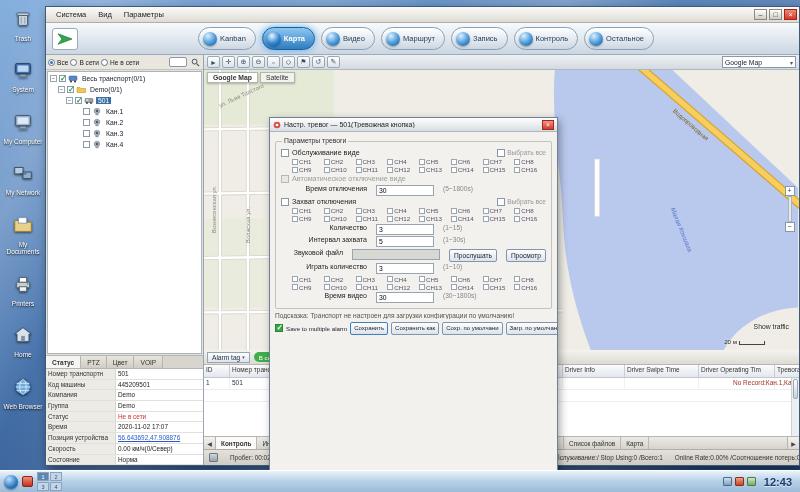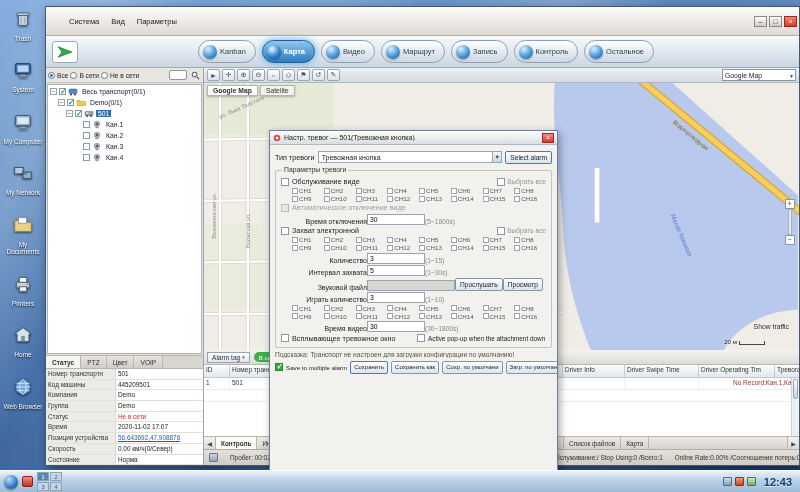--- a/index.html
+++ b/index.html
@@ -11,21 +11,21 @@
         rgba(255,255,255,.1) 80%, rgba(255,255,255,0) 90%),
       linear-gradient(160deg,#84aede 0%,#4a76ae 45%,#2e548c 75%,#223f6e 100%);}
   
   #desktop-icons{position:absolute;left:2px;top:8px;width:42px;display:flex;flex-direction:column;gap:17px;z-index:1}
   .d-icon{display:flex;flex-direction:column;align-items:center;cursor:pointer}
   .d-icon svg{width:22px;height:22px;filter:drop-shadow(0 1px 1px rgba(0,0,0,.55))}
   .d-icon .lbl{font-size:6.5px;color:#fff;text-align:center;text-shadow:0 1px 2px #000;line-height:1.15;margin-top:1px}
   
   #app{position:absolute;left:45px;top:6px;width:755px;height:460px;background:#d6d2ca;border:1px solid #3f5a77;
        box-shadow:3px 4px 10px rgba(0,0,0,.45);display:flex;flex-direction:column;z-index:2}
-  .menubar{height:29px;background:linear-gradient(#fbfbfa,#dedbd3);border-bottom:1px solid #b2aea6;display:flex;align-items:center;padding-left:17px;font-size:7.5px;color:#222;flex:none}
+  .menubar{height:16px;background:linear-gradient(#fbfbfa,#dedbd3);border-bottom:1px solid #b2aea6;display:flex;align-items:center;padding-left:4px;font-size:7.5px;color:#222;flex:none}
   .menu-item{padding:0 6px;height:100%;display:flex;align-items:center;cursor:default}
   .win-controls{margin-left:auto;display:flex;gap:2px;padding-right:2px}
   .wc{width:13px;height:11px;border:1px solid #8a8a84;background:linear-gradient(#fff,#cfccc4);font-size:7px;display:flex;align-items:center;justify-content:center;color:#333;cursor:pointer}
   .wc.close{background:linear-gradient(#f08878,#d8382a);border-color:#a02418;color:#fff}
   .toolbar{height:32px;background:linear-gradient(#f7fafc,#cbd6e2);border-bottom:1px solid #9cabb9;display:flex;align-items:center;padding:0 6px;flex:none}
   .logo{width:26px;height:22px;background:#fff;border:1px solid #9aabbc;border-radius:3px;display:flex;align-items:center;justify-content:center;margin-right:4px}
   #toolbar-buttons{display:flex;gap:6px;margin-left:116px}
   .tb-btn{height:23px;border-radius:12px;border:1px solid #8ba0b4;background:linear-gradient(#ffffff,#ccd7e3);display:flex;align-items:center;gap:3px;padding:0 9px 0 4px;cursor:pointer;box-shadow:inset 0 1px 0 #fff}
   .tb-btn .sph{width:14px;height:14px;border-radius:50%;background:radial-gradient(circle at 35% 28%,#d9f0ff,#4a98d8 55%,#15568f);box-shadow:0 1px 2px rgba(0,0,0,.3)}
   .tb-btn .tl{font-size:7.5px;color:#1d3a52;white-space:nowrap}
@@ -114,21 +114,21 @@
   .cb{width:8px;height:8px;border:1px solid #8898a8;background:#fff;display:inline-block;position:relative;flex:none;cursor:pointer}
   .cb.green{background:#35a943;border-color:#268534}
   .cb.green::after{content:"✓";position:absolute;left:0.5px;top:-2px;font-size:8px;color:#fff;font-weight:bold}
   .cb.dis{background:#e8e8e4;border-color:#b8b8b0}
   .sect-row{display:flex;align-items:center;gap:3px;margin:1px 0}
   .sel-all{margin-left:auto;display:flex;align-items:center;gap:2px;color:#999;font-size:6.6px}
   .dis-txt{color:#a0a09a}
   .ch-grid{display:grid;grid-template-columns:repeat(8,1fr);margin:1px 0 1px 11px;row-gap:1px}
   .ch-item{display:flex;gap:1px;align-items:center;font-size:6.2px;color:#556;cursor:pointer}
   .ch-box{width:6px;height:6px;border:1px solid #99a6b2;background:#fff;flex:none}
-  .num-row{display:flex;align-items:flex-end;gap:0;margin:1.5px 0}
+  .num-row{display:flex;align-items:flex-start;gap:9px;margin:1.5px 0}
   .num-label{width:86px;text-align:right;white-space:nowrap;font-size:7px}
   .num-input{width:58px;height:11px;border:1px solid #98a4b2;background:#fff;font-size:6.8px;padding:0 2px;font-family:"Liberation Sans",sans-serif}
   .num-input.gray{background:#d8d8d2;width:88px}
   .hint{color:#888;font-size:6.6px;white-space:nowrap}
   .dlg-hint{font-size:6.6px;color:#554;margin:3px 0 1px;white-space:nowrap;overflow:hidden}
   .dlg-actions{display:flex;align-items:center;gap:3px;margin-top:2px;font-size:6px;white-space:nowrap}
   .dlg-actions .d-btn{font-size:6px;padding:0 3px;height:13px}
   .save-multi-lbl{font-size:6.2px;color:#223}
   .time-input{width:50px;height:11px;border:1px solid #98a4b2;background:#fff;font-size:6.8px;padding:0 2px;font-family:"Liberation Sans",sans-serif}
   
@@ -560,28 +560,20 @@
         <div class="dtitle">
           <svg width="8" height="8" viewBox="0 0 12 12">
               <circle cx="6" cy="6" r="5" fill="#d8504a"></circle>
               <circle cx="6" cy="6" r="2" fill="#fff"></circle>
             </svg>
           <span class="ttext">Настр. тревог — 501(Тревожная кнопка)</span>
           <span class="dclose">×</span>
         </div>
         <div class="dbody">
 
-          <div class="drow">
-            <span class="dlabel">Тип тревоги</span>
-            <div class="dselect">
-              <span>Тревожная кнопка</span>
-              <span class="arr">▼</span>
-            </div>
-            <div class="d-btn primary">Select alarm</div>
-          </div>
 
           <div class="grp" style="flex:none">
             <span class="grp-title">Параметры тревоги</span>
 
             <div class="sect-row">
               <span class="cb"></span>
               <span>Обслуживание виде</span>
               <span class="sel-all">
                   <span class="cb"></span>
                   <span>Выбрать все</span>
@@ -659,21 +651,21 @@
               <span class="dis-txt">Автоматическое отключение виде</span>
             </div>
             <div class="num-row">
               <span class="num-label">Время отключения</span>
               <input class="num-input" value="30" style="">
               <span class="hint">(5~1800s)</span>
             </div>
 
             <div class="sect-row">
               <span class="cb"></span>
-              <span>Захват электронной</span>
+              <span>Захват отключения</span>
               <span class="sel-all">
                   <span class="cb"></span>
                   <span>Выбрать все</span>
                 </span>
             </div>
             <div class="ch-grid" id="ch-capture">
                 <span class="ch-item">
                   <span class="ch-box"></span>
                   <span>CH1</span>
                 </span>
@@ -828,26 +820,20 @@
                   <span>CH16</span>
                 </span>
               </div>
 
             <div class="num-row">
               <span class="num-label">Время видео</span>
               <input class="num-input" value="30" style="">
               <span class="hint">(30~1800s)</span>
             </div>
 
-            <div class="sect-row">
-              <span class="cb"></span>
-              <span style="width:122px;white-space:nowrap;overflow:hidden">Всплывающее тревожное окно</span>
-              <span class="cb"></span>
-              <span style="font-size:6.4px;white-space:nowrap;overflow:hidden">Active pop-up when the attachment down</span>
-            </div>
           </div>
 
 
           <div class="dlg-hint">Подсказка: Транспорт не настроен для загрузки конфигурации по умолчанию!</div>
 
           <div class="dlg-actions">
             <span class="cb green"></span>
             <span class="save-multi-lbl">Save to multiple alarm</span>
             <span id="dlg-buttons" style="display:flex;gap:3px;margin-left:auto">
                 <span class="d-btn primary">Сохранить</span>

